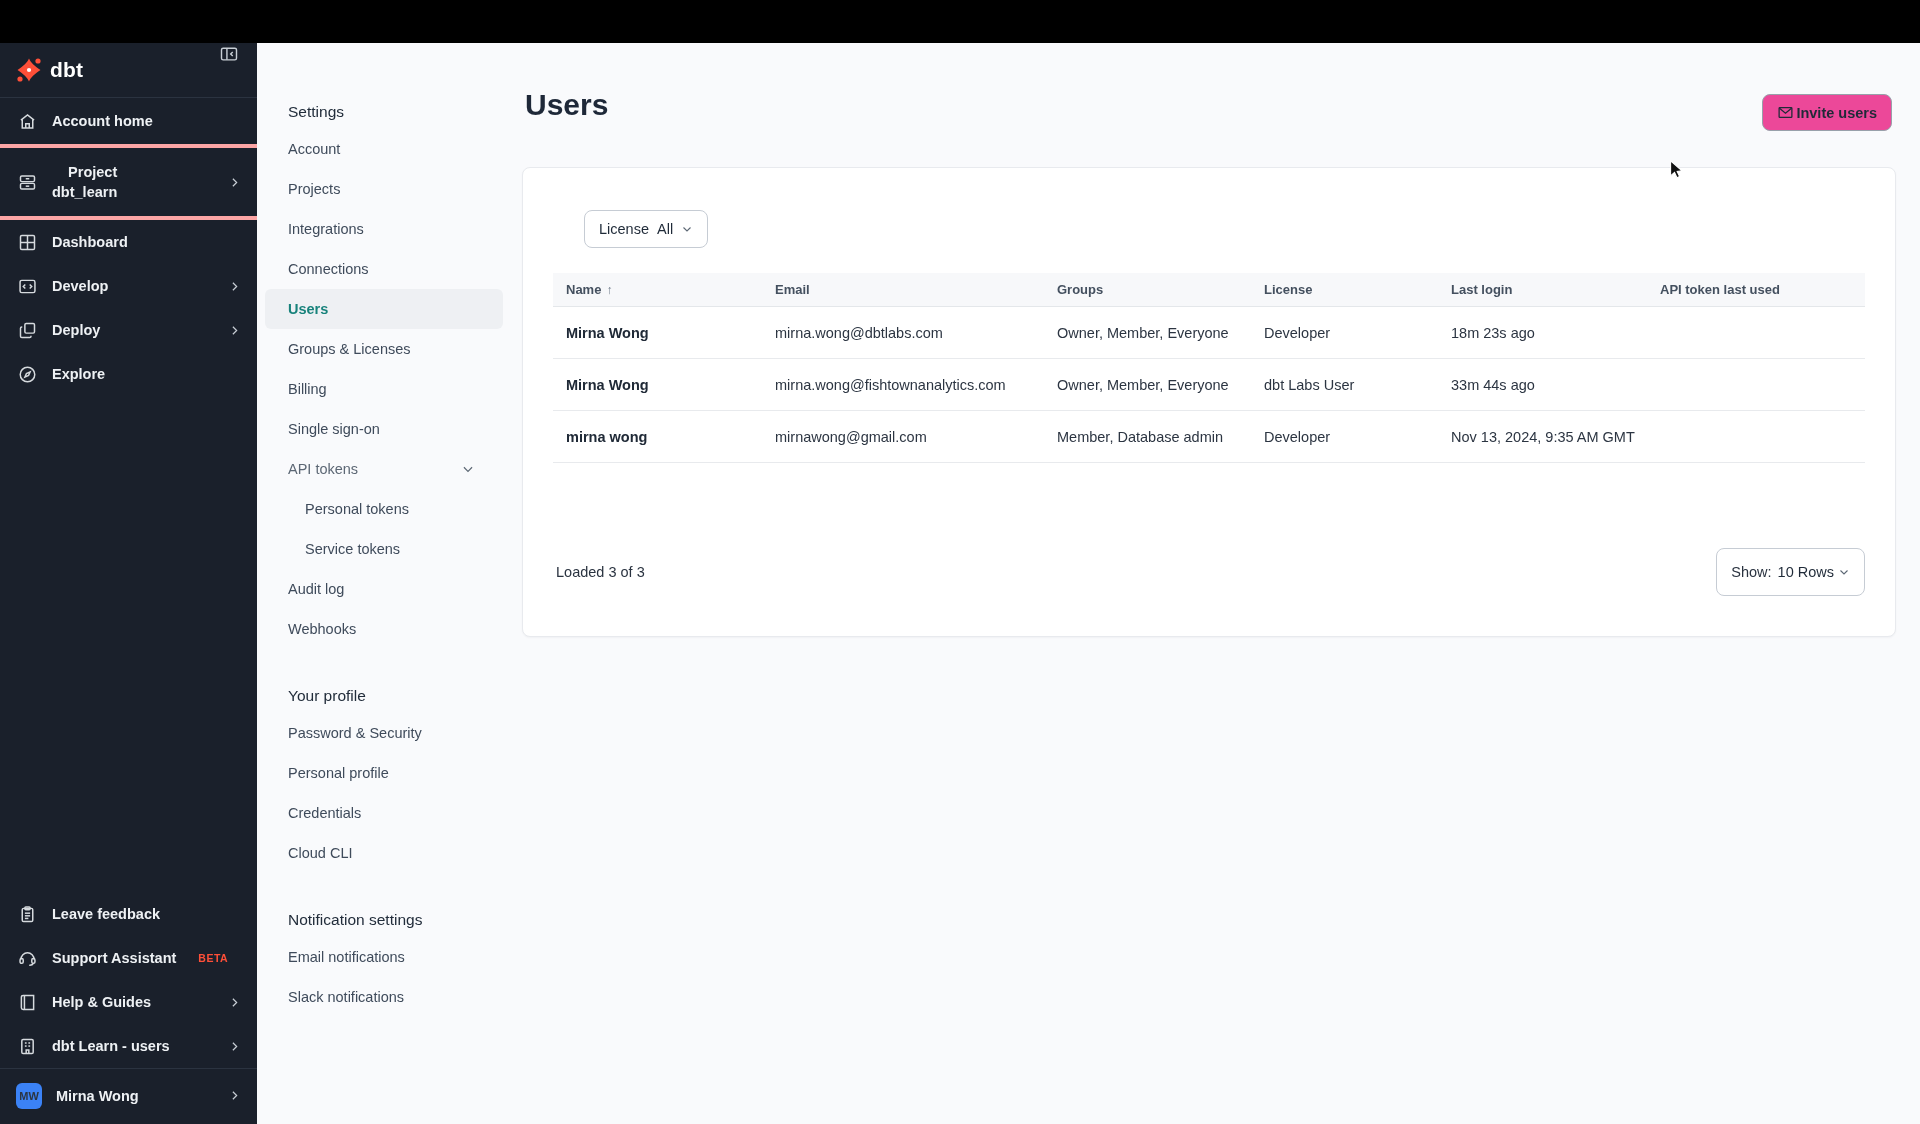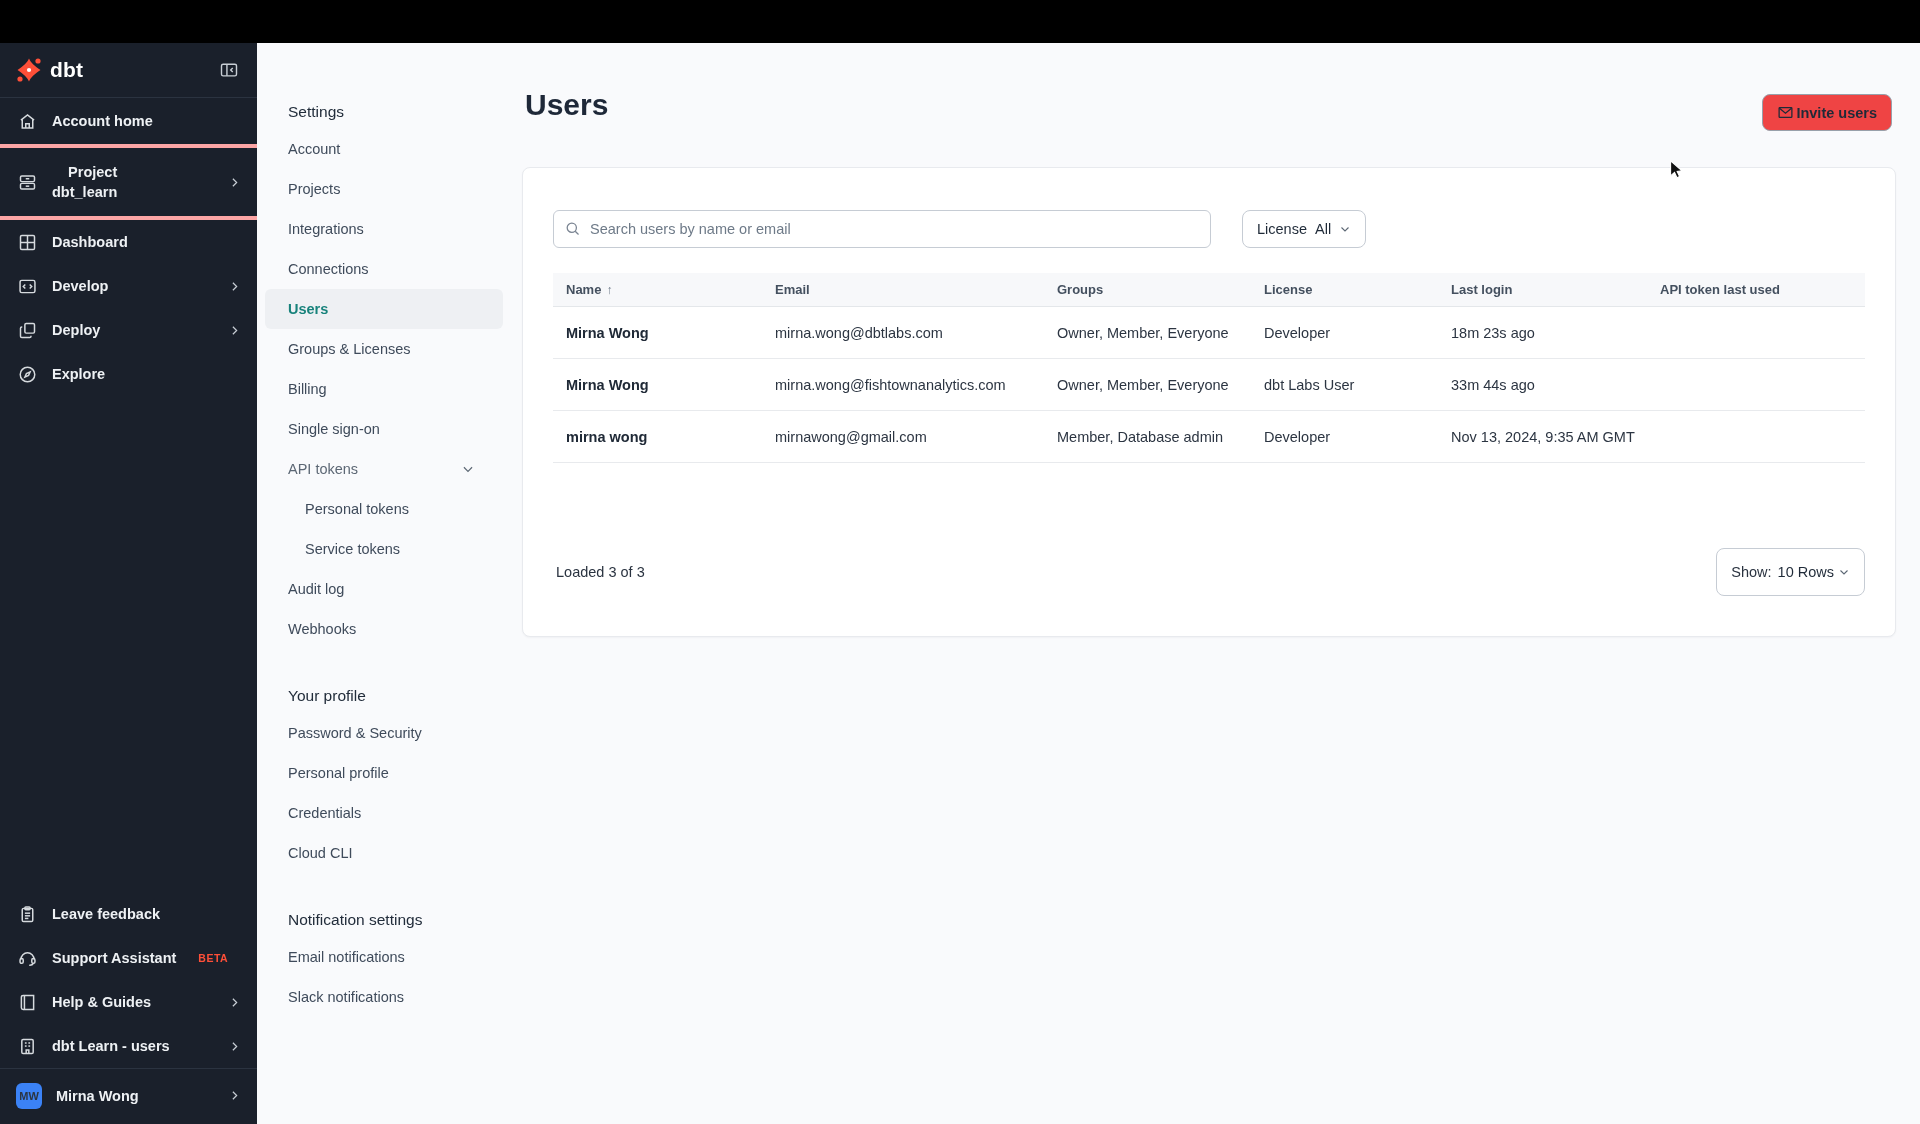--- a/index.html
+++ b/index.html
@@ -13,21 +13,21 @@
   }
   
   .topbar { position:absolute; left:0; top:0; width:1920px; height:43px; background:#000; }
 
   
   .sidebar {
     position:absolute; left:0; top:43px; width:257px; height:1081px;
     background:#1a202b; color:#eef1f4; display:flex; flex-direction:column;
   }
   .logo-row {
-    height:55px; flex:0 0 55px; display:flex; align-items:center; justify-content:space-between;
+    height:55px; flex:0 0 55px; display:flex; justify-content:space-between;
     padding:0 16px; border-bottom:1px solid #2b3340;
   }
   .logo-lockup { display:flex; align-items:center; gap:8px; }
   .logo-text { font-size:21px; font-weight:700; color:#fff; letter-spacing:.2px; }
   .collapse-btn { width:22px; height:22px; color:#c9cfd6; display:flex; align-items:center; cursor:pointer; }
   .side-item {
     min-height:44px; display:flex; align-items:center; gap:14px; padding:0 16px;
     font-size:14.5px; font-weight:600; color:#eef1f4; cursor:pointer;
   }
   .side-item .sicon { width:22px; height:22px; flex:0 0 22px; color:#d6dade; display:flex; align-items:center; justify-content:center; }
@@ -52,21 +52,21 @@
   }
   .snav-item.active { background:#eef0f3; color:#17827b; font-weight:700; }
   .snav-item.muted { color:#5c6774; }
   .snav-item.indent { padding-left:40px; }
   .snav-item .chev-down { margin-left:auto; margin-right:18px; color:#5c6774; display:flex; }
   .snav-section { margin-bottom:30px; }
 
   
   .page-title { position:absolute; left:525px; top:88px; font-size:30px; font-weight:700; color:#1e2838; }
   .invite-btn {
-    position:absolute; right:28px; top:94px; height:37px; background:#ef4444;
+    position:absolute; right:28px; top:94px; height:37px; background:#ec4899;
     border:1px solid #98a0aa; border-radius:8px; display:flex; align-items:center; gap:2px;
     padding:0 14px; font-size:14.5px; font-weight:600; color:#1f2a38; cursor:pointer;
   }
   .invite-btn .bicon { display:flex; color:#1f2a38; }
 
   .card {
     position:absolute; left:522px; top:167px; width:1374px; height:470px;
     background:#fff; border:1px solid #e8eaee; border-radius:8px;
     box-shadow:0 1px 2px rgba(20,30,40,.04); padding:42px 30px 0 30px;
   }
@@ -335,29 +335,20 @@
     <svg width="17" height="17" viewBox="0 0 24 24" fill="none" stroke="currentColor" stroke-width="1.8">
       <rect x="3" y="5" width="18" height="14" rx="1"></rect>
         <path d="M3.5 6 L12 13 L20.5 6"></path>
     </svg>
   </span>
   <span>Invite users</span>
 </button>
 
 <section class="card">
   <div class="controls-row">
-    <div class="search-wrap">
-      <span class="search-icon">
-        <svg width="17" height="17" viewBox="0 0 24 24" fill="none" stroke="currentColor" stroke-width="1.8">
-          <circle cx="11" cy="11" r="6.5"></circle>
-            <line x1="15.8" y1="15.8" x2="20.5" y2="20.5"></line>
-        </svg>
-      </span>
-      <input class="search-input" type="text" placeholder="Search users by name or email" style="">
-    </div>
     <button class="pill-btn license-btn">
       <span>License</span>
       <span>All</span>
       <span class="chev-down">
         <svg width="12" height="12" viewBox="0 0 24 24" fill="none" stroke="currentColor" stroke-width="2.2">
             <path d="M5 9 L12 16 L19 9"></path>
           </svg>
       </span>
     </button>
   </div>

